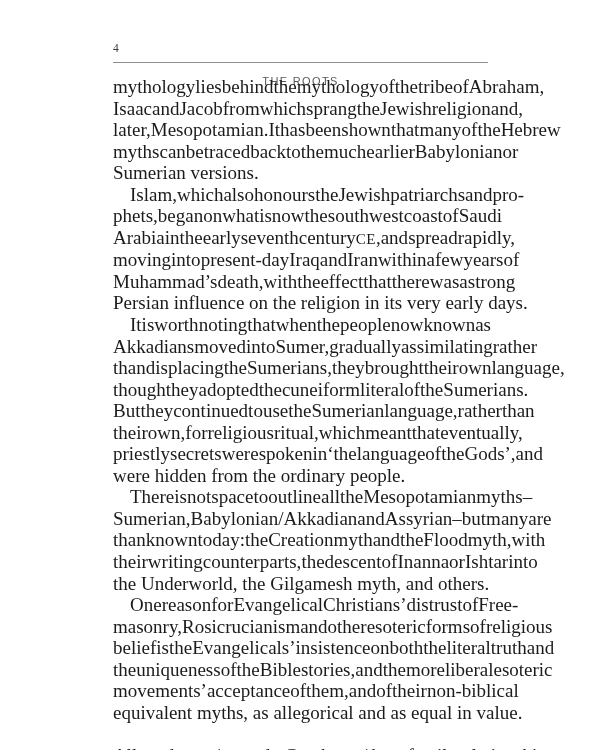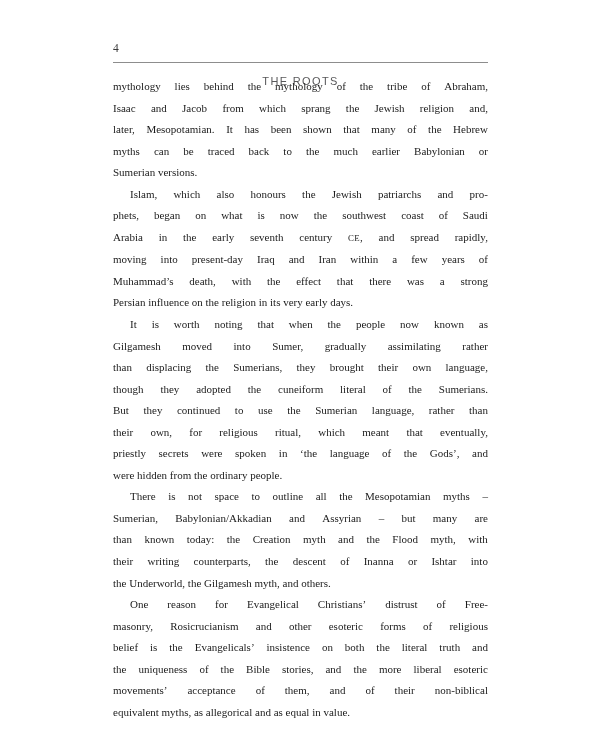--- a/index.html
+++ b/index.html
@@ -67,21 +67,21 @@
   
   .textblock {
     position: absolute;
     left: 113px;
     top: 76px;
     width: 375px;
   }
 
   p.para {
     margin: 0;
-    font-size: 11px;
+    font-size: 19px;
     line-height: 21.55px;
     color: #1b1b1b;
     text-align: left;
     letter-spacing: 0;
   }
 
   
   .ln {
     display: block;
     white-space: nowrap;
@@ -242,21 +242,21 @@
           <span>noting</span>
           <span>that</span>
           <span>when</span>
           <span>the</span>
           <span>people</span>
           <span>now</span>
           <span>known</span>
           <span>as</span>
         </span>
         <span class="ln j">
-          <span>Gilgamesh</span>
+          <span>Akkadians</span>
           <span>moved</span>
           <span>into</span>
           <span>Sumer,</span>
           <span>gradually</span>
           <span>assimilating</span>
           <span>rather</span>
         </span>
         <span class="ln j">
           <span>than</span>
           <span>displacing</span>

